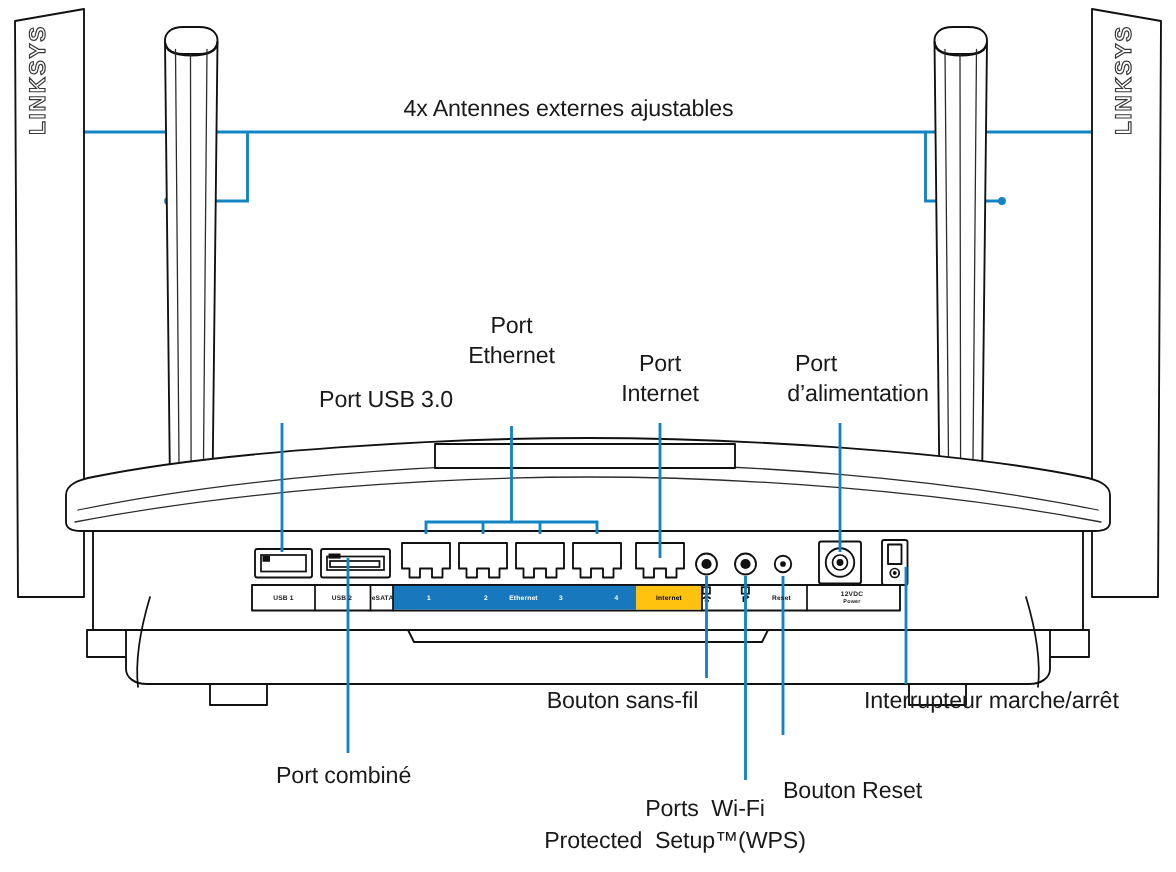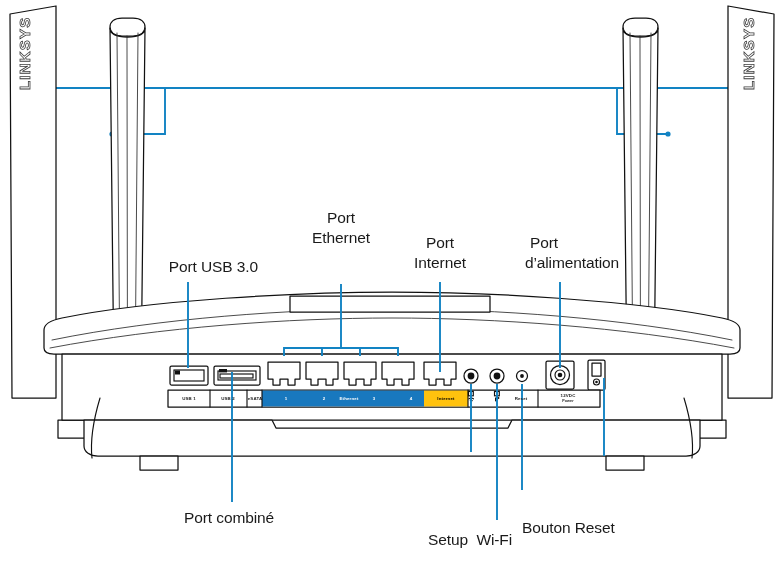--- a/index.html
+++ b/index.html
@@ -29,21 +29,21 @@
   .lbl {
     position: absolute;
     color: #1a1a1a;
     font-size: 15.5px;
     line-height: 19px;
     white-space: pre;
     letter-spacing: -0.1px;
   }
   .lbl.c { text-align: center; transform: translateX(-50%); }
   .lbl.l { text-align: left; }
-  .lbl.r { text-align: right; transform: translateX(-100%); }
+  .lbl.r { text-align: right; transform: translateX(-100%); margin-left: 44px; }
   .port-strip-text {
     position: absolute;
     font-size: 4.4px;
     font-weight: bold;
     letter-spacing: 0.15px;
     white-space: pre;
     text-align: center;
     transform: translateX(-50%);
   }
   .pst-dark { color: #1a1a1a; }
@@ -251,39 +251,43 @@
 
       <path class="lead" d="M497,384 L497,520"></path>
 
       <path class="lead" d="M522,384 L522,490"></path>
 
       <path class="lead" d="M604,378 L604,456"></path>
     </g>
 
   </svg>
 
+  <div class="lbl c" style="left:379px; top:63px;">4x Antennes externes ajustables</div>
 
   <div class="lbl r" style="left:258px; top:257px;">Port USB 3.0</div>
 
   <div class="lbl c" style="left:341px; top:208px;">Port</div>
   <div class="lbl c" style="left:341px; top:228px;">Ethernet</div>
 
   <div class="lbl c" style="left:440px; top:233px;">Port</div>
   <div class="lbl c" style="left:440px; top:253px;">Internet</div>
 
   <div class="lbl c" style="left:544px; top:233px;">Port</div>
   <div class="lbl c" style="left:572px; top:253px;">d’alimentation</div>
 
-
+  <div class="lbl c" style="left:415px; top:458px;">Bouton sans-fil</div>
+
+  <div class="lbl l" style="left:576px; top:458px;">Interrupteur marche/arrêt</div>
 
   <div class="lbl l" style="left:522px; top:518px;">Bouton Reset</div>
 
   <div class="lbl l" style="left:184px; top:508px;">Port combiné</div>
 
-  <div class="lbl c" style="left:470px; top:530px;">Setup  Wi-Fi</div>
+  <div class="lbl c" style="left:470px; top:530px;">Ports  Wi-Fi</div>
+  <div class="lbl c" style="left:450px; top:551px;">Protected  Setup™(WPS)</div>
 
   <div class="port-strip-text pst-dark" style="left:189px; top:396px;">USB 1</div>
   <div class="port-strip-text pst-dark" style="left:228px; top:396px;">USB 2</div>
   <div class="port-strip-text pst-dark" style="left:255px; top:396px;">eSATA</div>
 
   <div class="port-strip-text pst-light" style="left:286px; top:396px;">1</div>
   <div class="port-strip-text pst-light" style="left:324px; top:396px;">2</div>
   <div class="port-strip-text pst-light" style="left:349px; top:396px;">Ethernet</div>
   <div class="port-strip-text pst-light" style="left:374px; top:396px;">3</div>
   <div class="port-strip-text pst-light" style="left:411px; top:396px;">4</div>

